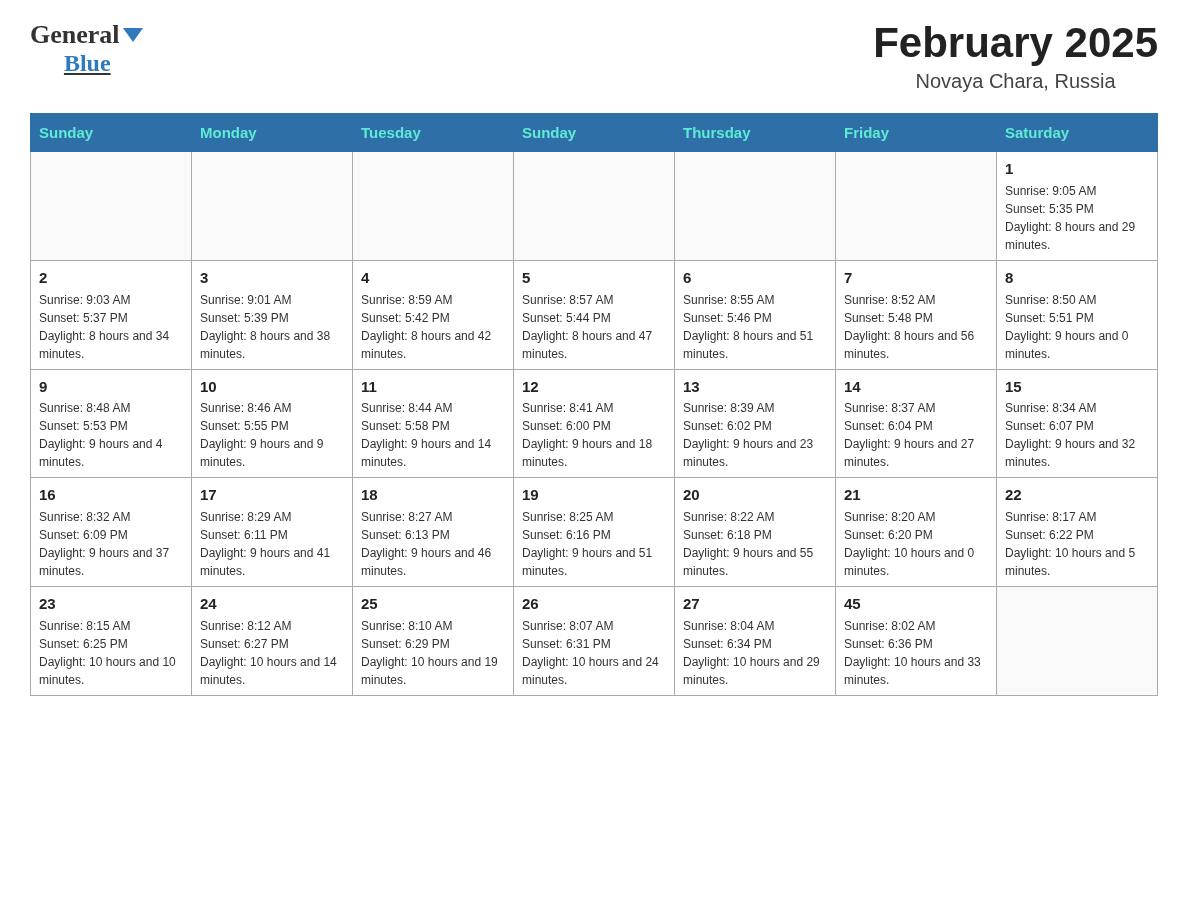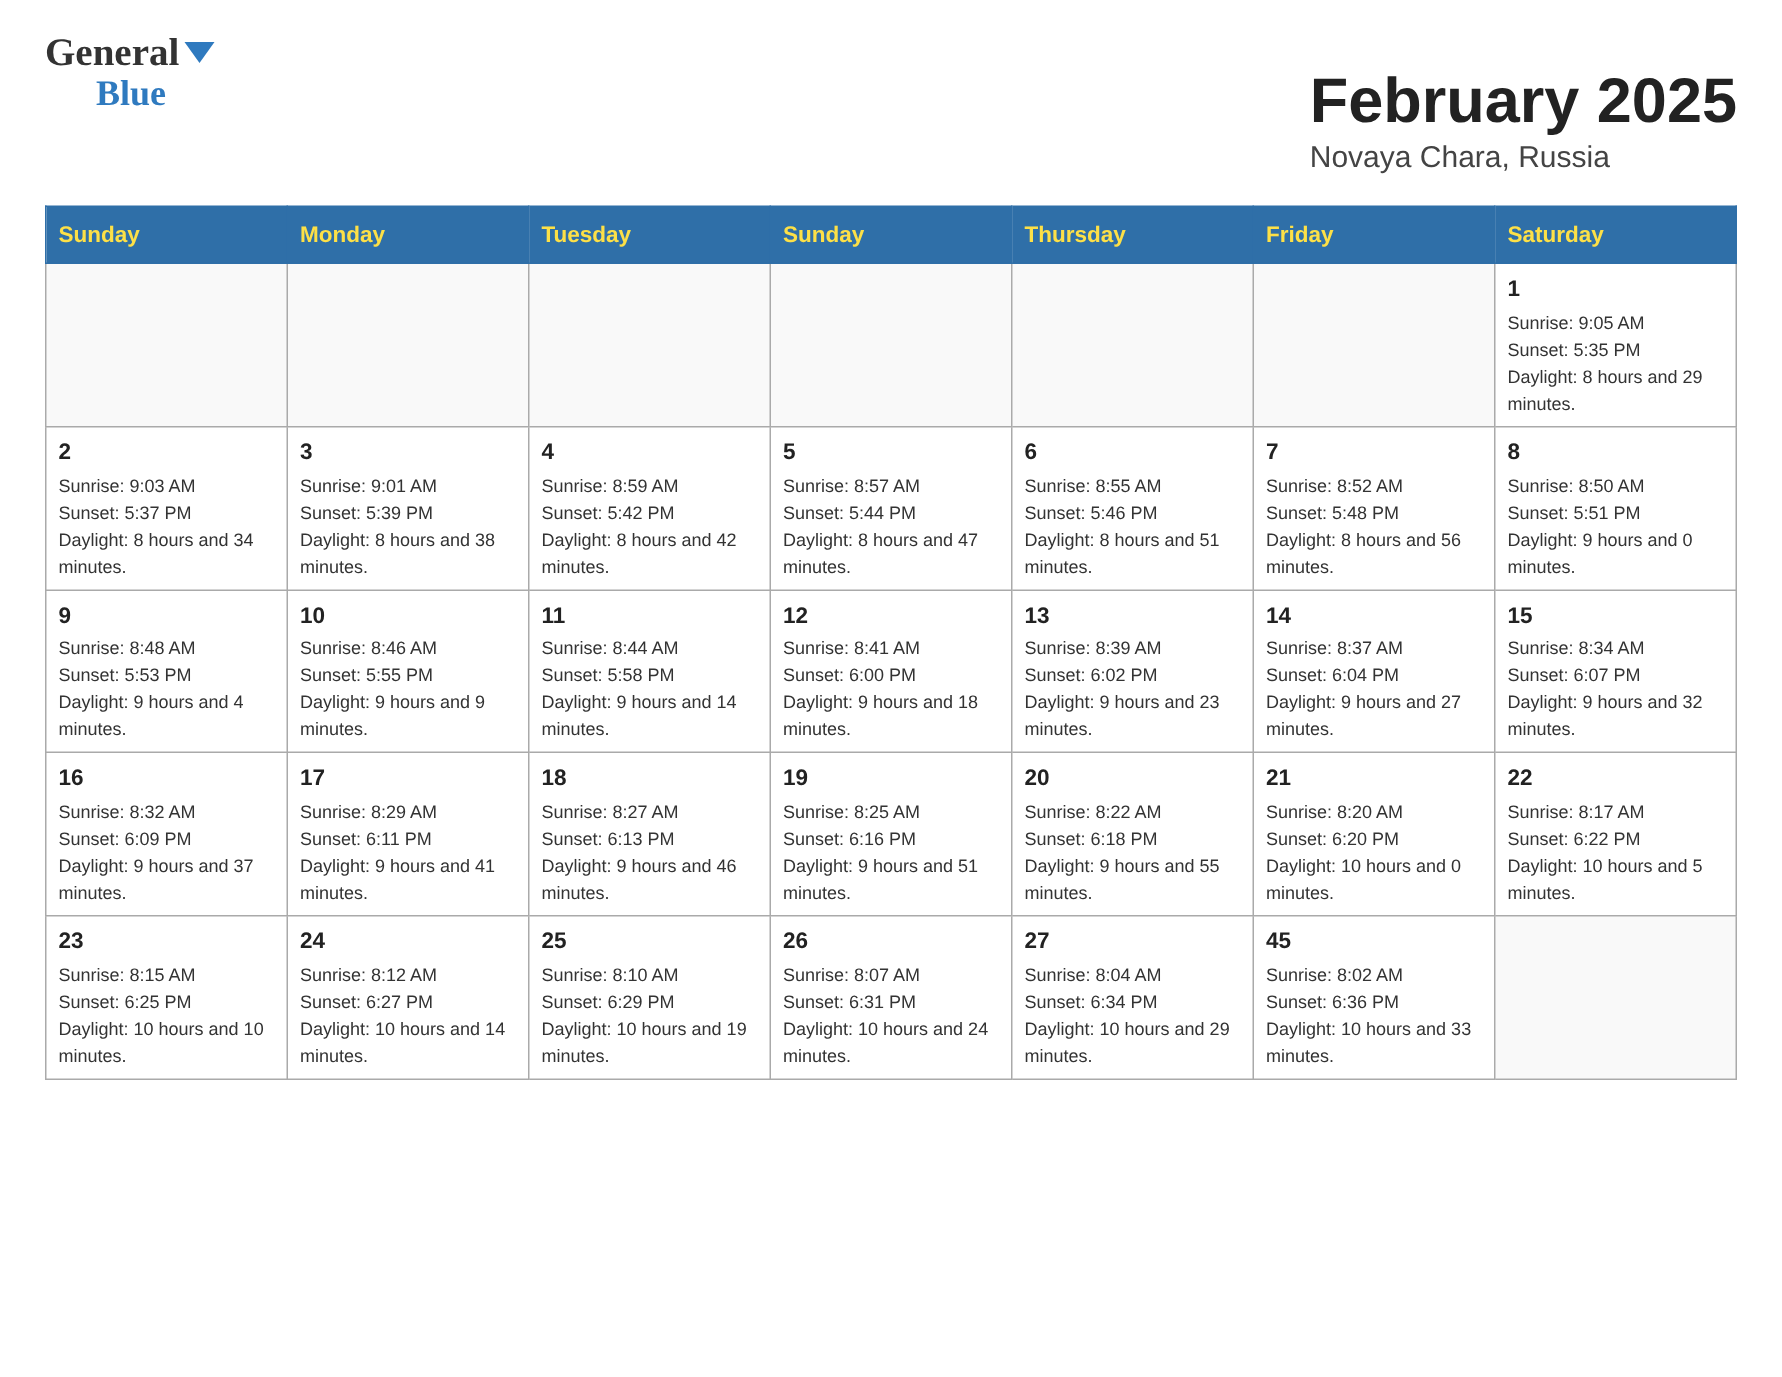--- a/index.html
+++ b/index.html
@@ -9,41 +9,40 @@
       padding: 20px 30px;
       color: #333;
     }
     .header {
       display: flex;
       justify-content: space-between;
       align-items: flex-start;
       margin-bottom: 20px;
     }
     .title-block {
-      text-align: left;
-      margin-top: 24px;
+      text-align: center;
     }
     .month-title {
       font-size: 42px;
       font-weight: bold;
       color: #222;
       line-height: 1.1;
     }
     .location {
       font-size: 20px;
       color: #444;
       margin-top: 4px;
     }
     .calendar {
       width: 100%;
       border-collapse: collapse;
     }
     .calendar th {
       background-color: #2f6fa8;
-      color: #fde047;
+      color: #5eead4;
       font-size: 15px;
       font-weight: bold;
       padding: 10px 8px;
       border: 1px solid #2f6fa8;
       text-align: left;
     }
     .calendar td {
       vertical-align: top;
       border: 1px solid #aaa;
       padding: 6px 8px;
@@ -74,20 +73,21 @@
       align-items: center;
     }
     .logo-line1 {
       display: flex;
       align-items: center;
     }
     .logo-line2 {
       display: flex;
       align-items: center;
       margin-left: 2px;
+      text-decoration: underline;
     }
     .logo-arrow {
       display: inline-block;
       width: 0;
       height: 0;
       border-top: 14px solid #2f7abf;
       border-left: 10px solid transparent;
       border-right: 10px solid transparent;
       margin-left: 3px;
       vertical-align: middle;

